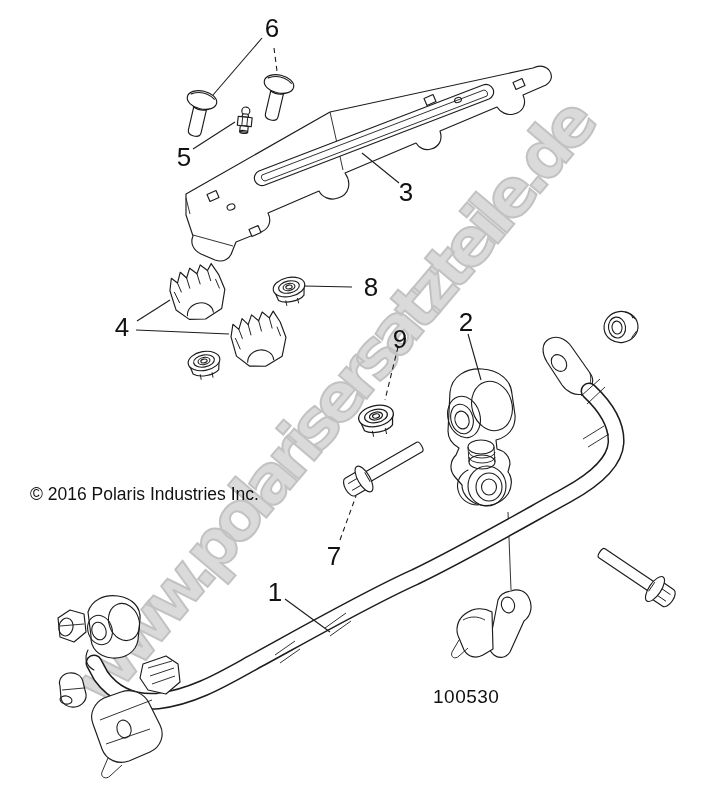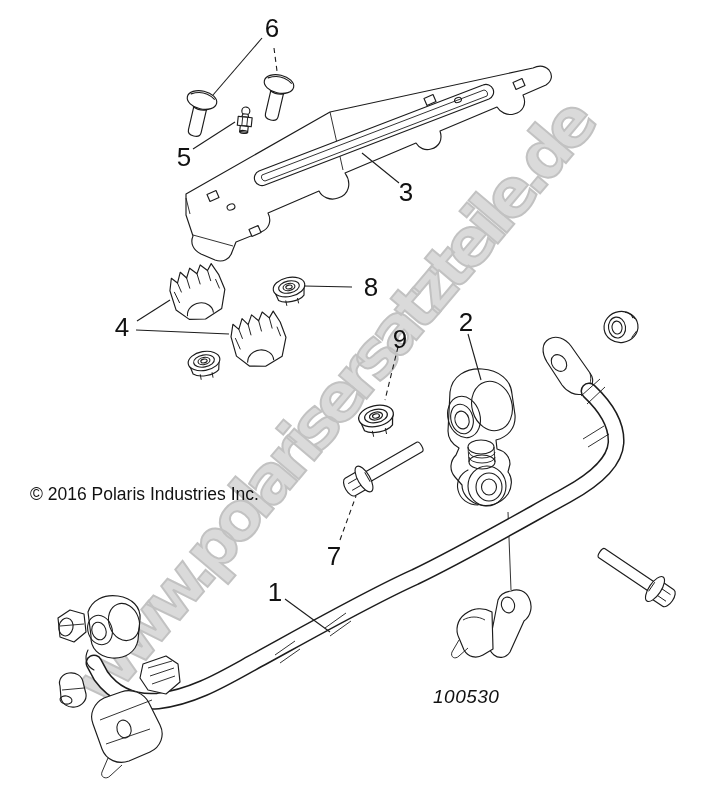--- a/index.html
+++ b/index.html
@@ -27,21 +27,21 @@
   .thin{fill:none;stroke:var(--line);stroke-width:0.9;}
   .lead{fill:none;stroke:var(--line);stroke-width:1.1;}
   .leadD{fill:none;stroke:var(--line);stroke-width:1.1;stroke-dasharray:5 4;}
   .callout{fill:var(--text);font-family:"Liberation Sans",sans-serif;font-size:26px;text-anchor:middle;}
   .copyright{
     position:absolute;left:30px;top:484px;z-index:2;
     font-size:17.5px;color:var(--text);
   }
   .drawing-number{
     position:absolute;left:433px;top:686px;z-index:2;
-    font-size:19px;color:var(--text);letter-spacing:0.5px;font-style:italic;
+    font-size:19px;color:var(--text);letter-spacing:0.5px;
   }
 </style>
 </head>
 <body>
 
 <div class="watermark">www.polarisersatzteile.de</div>
 
 <svg class="canvas" width="704" height="786" viewBox="0 0 704 786">
   <defs>
 

